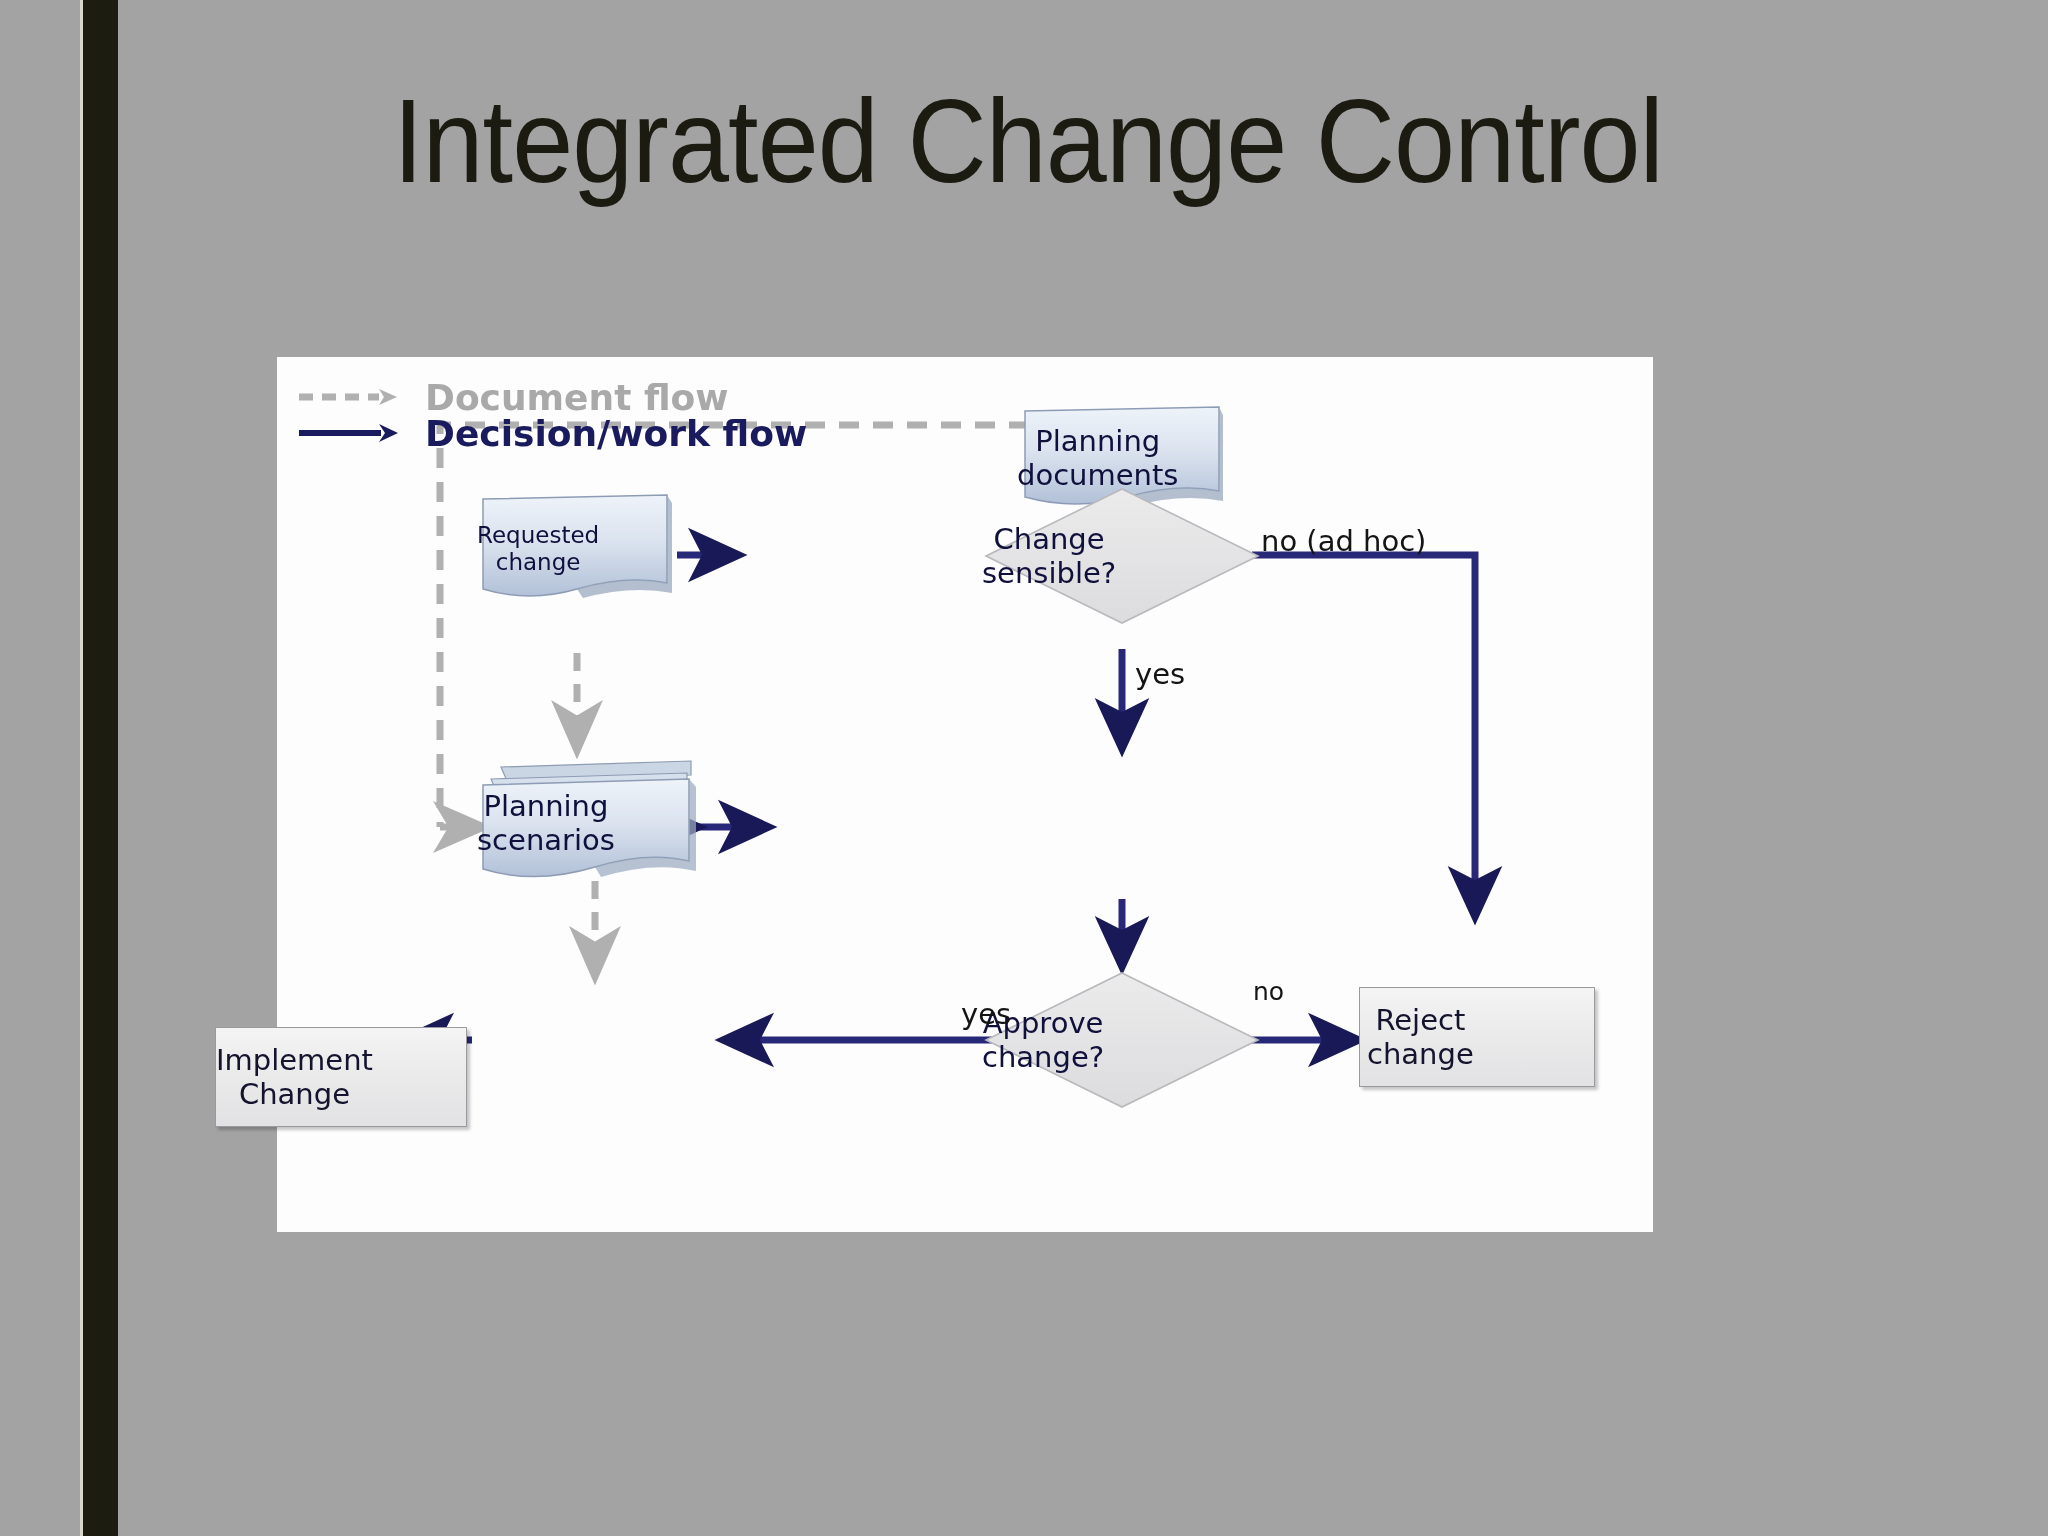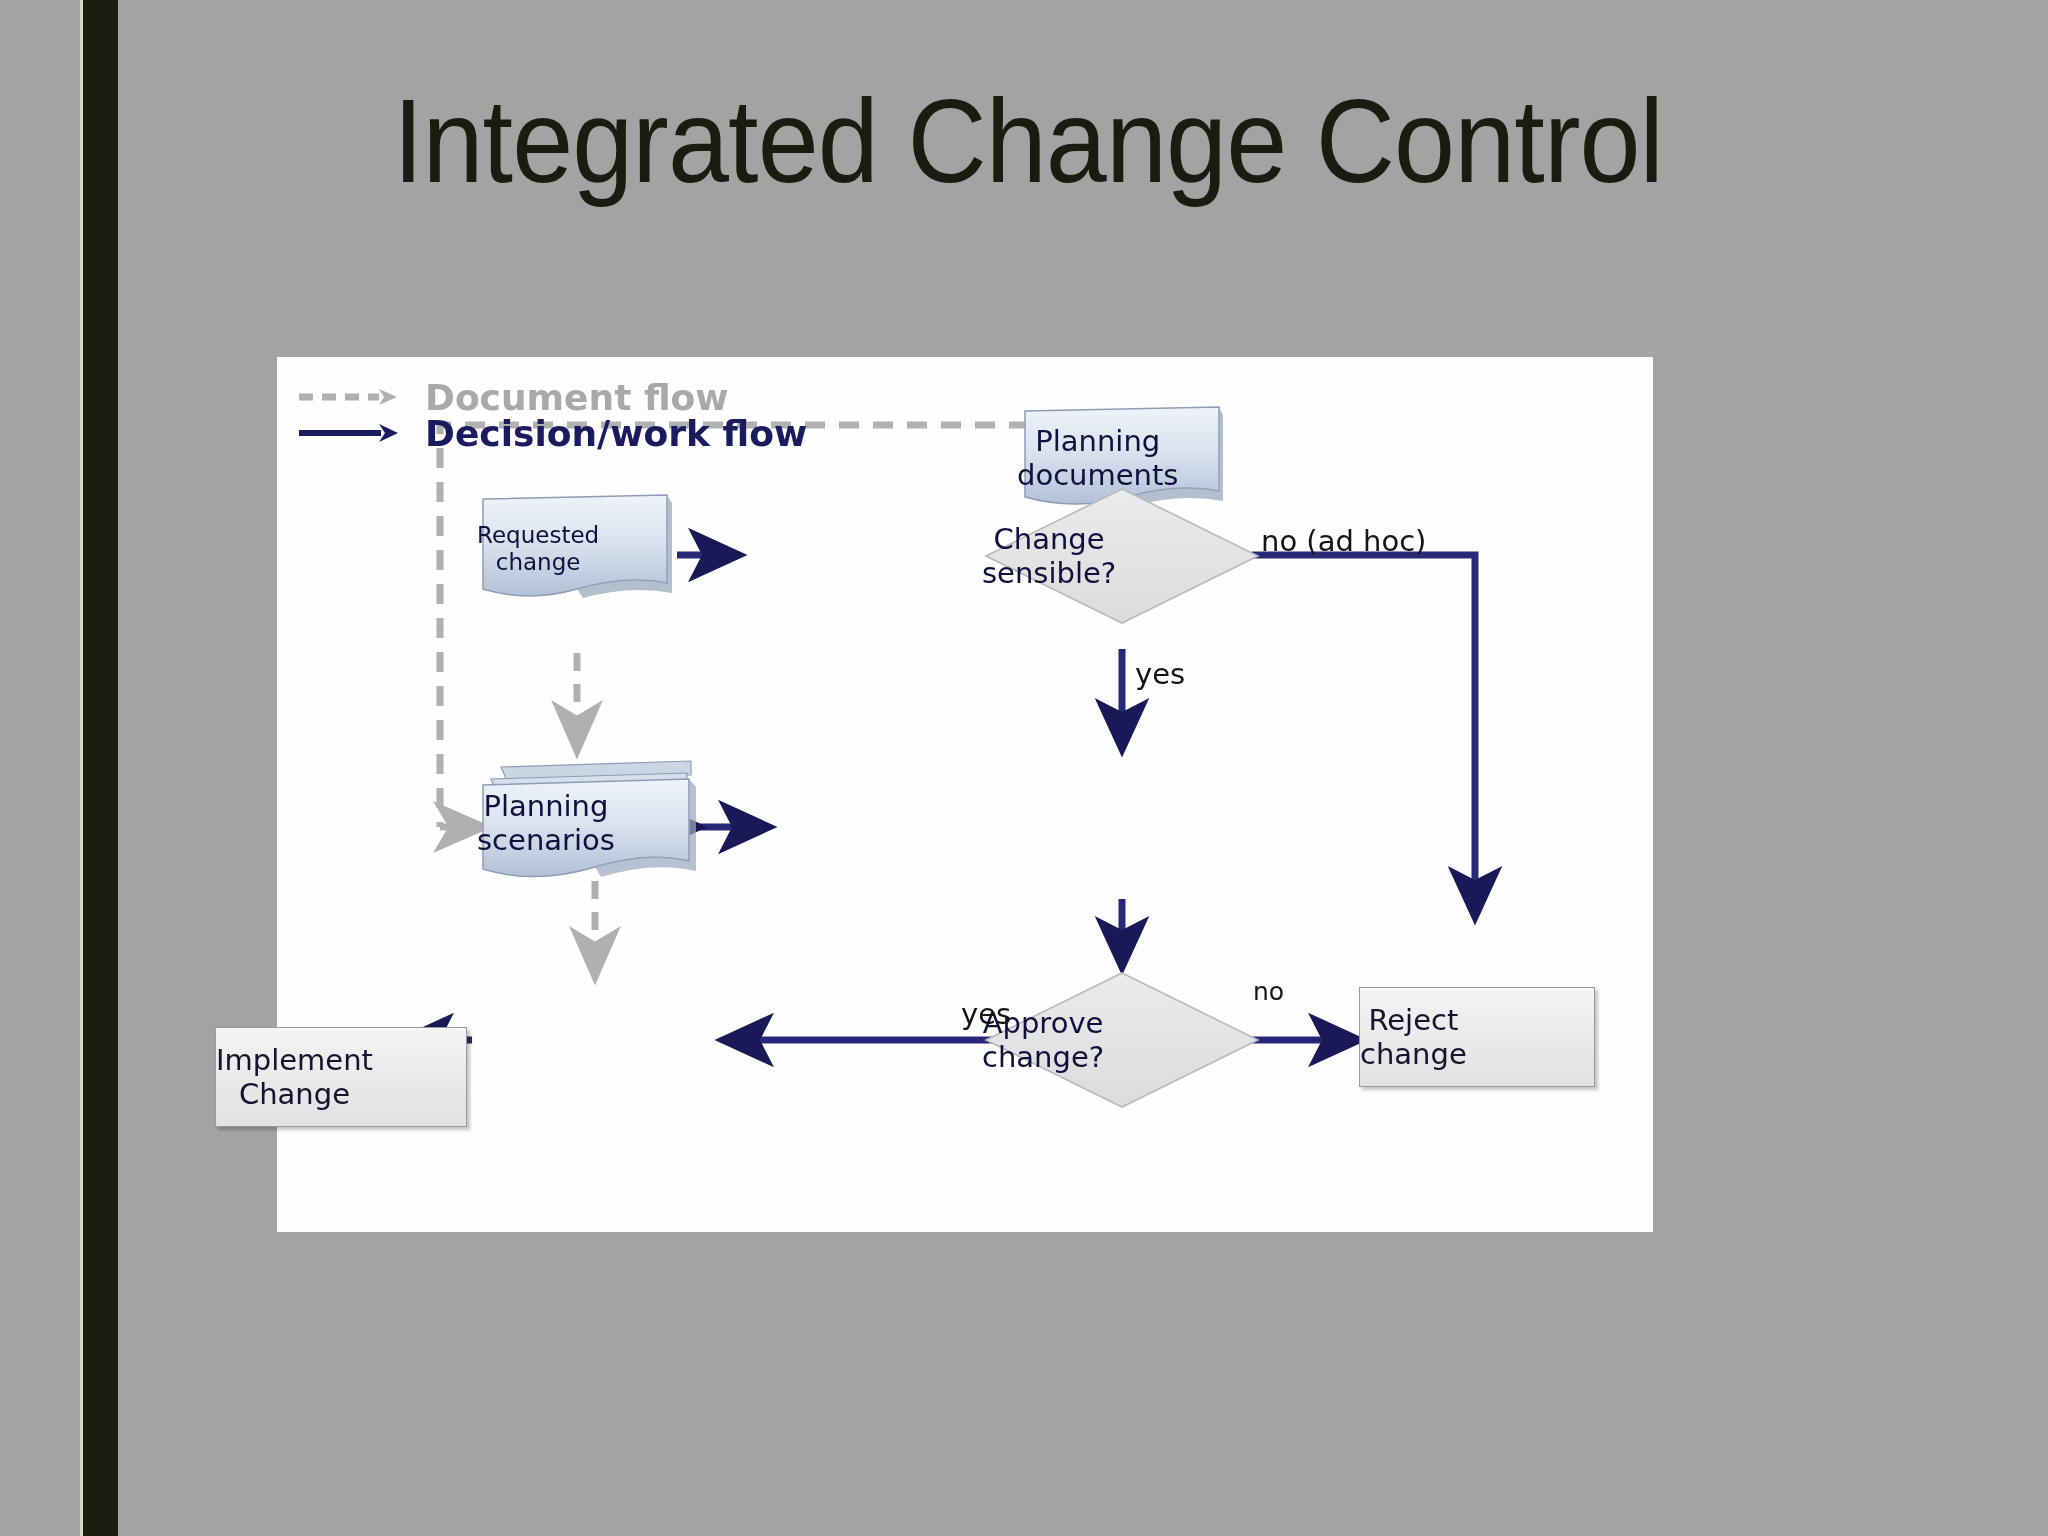--- a/index.html
+++ b/index.html
@@ -207,21 +207,21 @@
         <span class="lbl">Approve
 change?</span>
       </div>
 
 
       <div class="node rect" style="left:-62px;top:630px;width:252px;height:100px;font-size:29px;margin-top:40px;">
         <span class="lbl">Implement
 Change</span>
       </div>
 
-      <div class="node rect" style="left:1082px;top:630px;width:236px;height:100px;font-size:29px;">
+      <div class="node rect" style="left:1082px;top:630px;width:236px;height:100px;font-size:29px;padding-left:7px;">
         <span class="lbl">Reject
 change</span>
       </div>
 
       <div class="elabel" style="left:984px;top:155px;font-size:29px;margin-top:12px;">no (ad hoc)</div>
 
       <div class="elabel" style="left:858px;top:300px;font-size:29px;">yes</div>
 
       <div class="elabel" style="left:684px;top:640px;font-size:29px;">yes</div>
 

